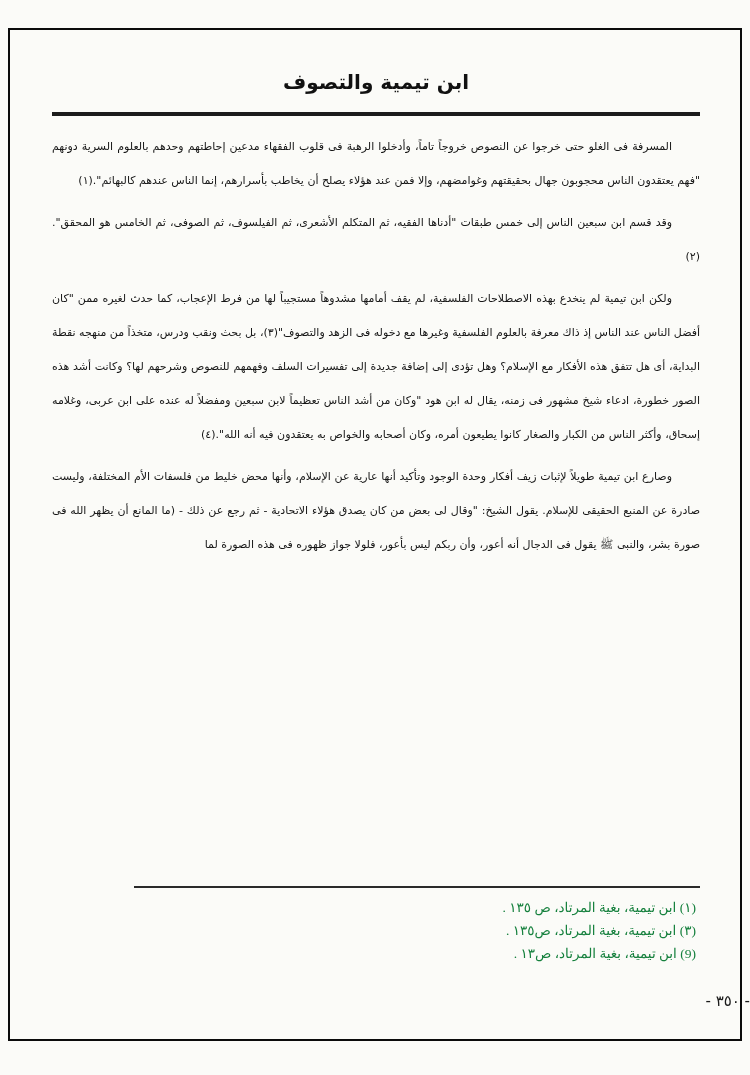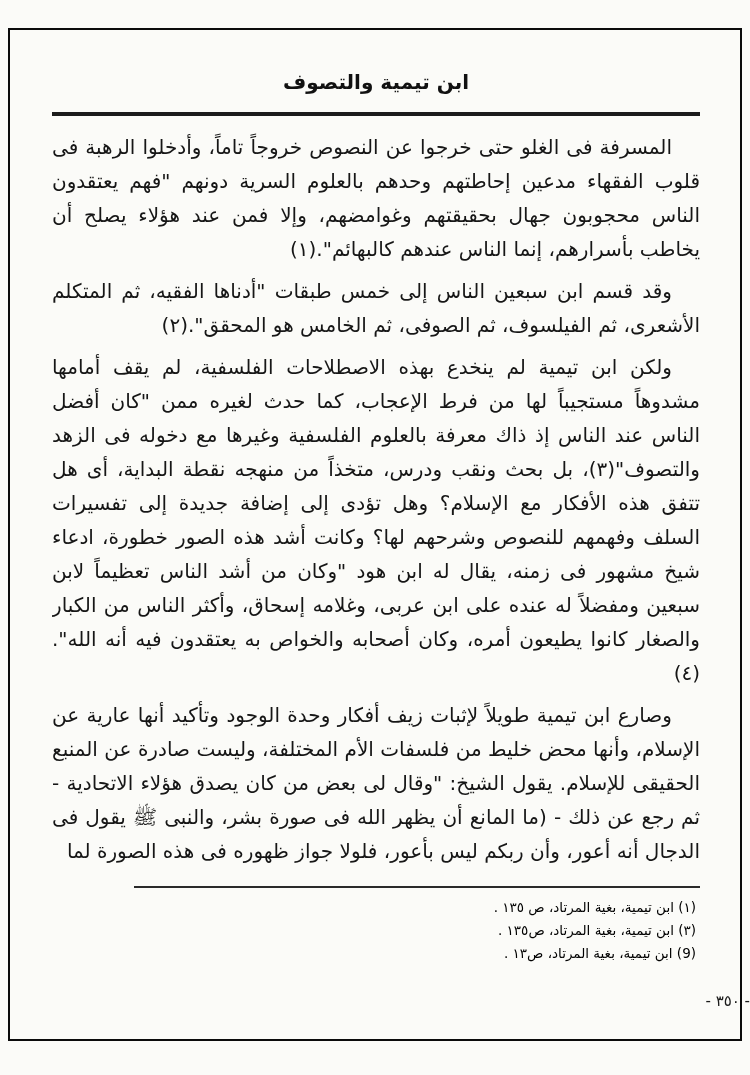--- a/index.html
+++ b/index.html
@@ -64,21 +64,21 @@
   .body-text {
     position: absolute;
     top: 72px;
     left: 0;
     right: 0;
     height: 752px;
     overflow: hidden;
   }
 
   .para {
-    font-size: 20px;
+    font-size: 11px;
     line-height: 34px;
     text-align: justify;
     text-indent: 28px;
     margin-bottom: 8px;
     color: #161616;
   }
 
   .fn-sep {
     position: absolute;
     top: 828px;
@@ -92,21 +92,22 @@
     top: 838px;
     right: 4px;
     left: 0;
     direction: rtl;
     text-align: right;
   }
 
   .fn {
     font-size: 13.5px;
     line-height: 23px;
-    color: #000000;
+    color: #15803d;
+    font-family: Liberation Serif, serif;
   }
 
   .page-number {
     position: absolute;
     top: 992px;
     left: 0;
     right: 0;
     direction: rtl;
     font-size: 15px;
     letter-spacing: 2px;

